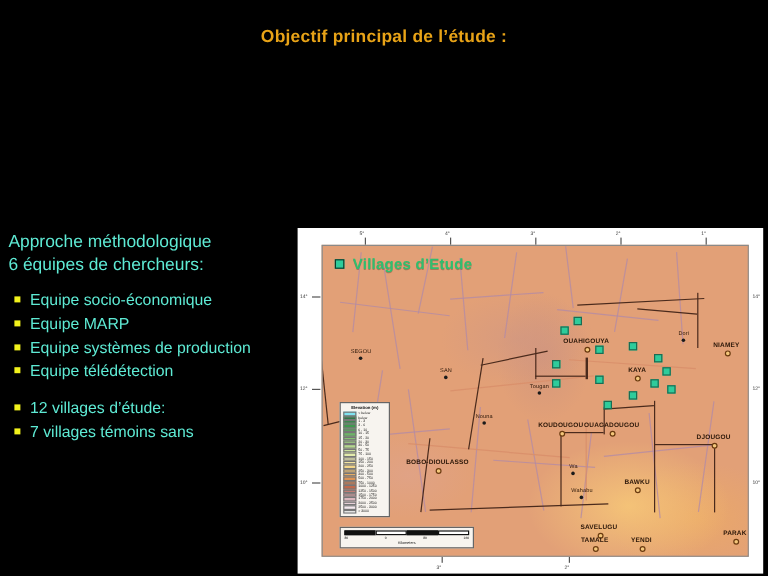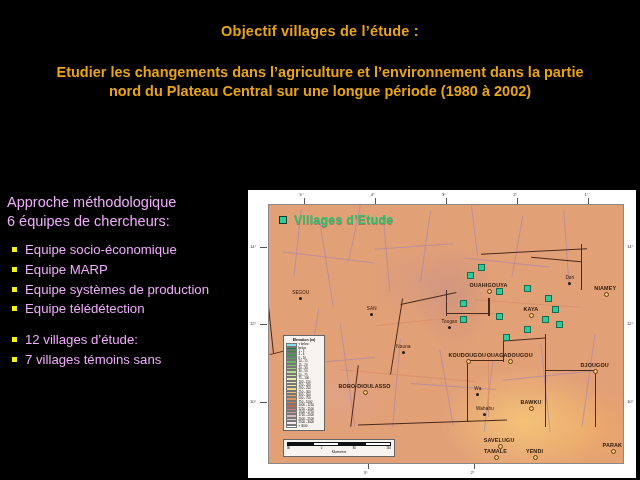--- a/index.html
+++ b/index.html
@@ -18,21 +18,21 @@
     color:#e8a317;
     font-weight:bold;
     line-height:1.35;
   }
   #title-main{ font-size:14.5px; letter-spacing:.2px; }
   #title-sub{ margin-top:21px; font-size:14.5px; padding:0 18px; }
 
   
   #left-panel{
     position:absolute; left:7px; top:193px; width:240px;
-    color:#f0abfc;
+    color:#5eead4;
   }
   .lp-head{ font-size:14.5px; line-height:1.28; }
   .lp-gap{ height:11px; }
   .bullet-row{
     display:flex; align-items:flex-start;
     font-size:13.2px; line-height:1.42;
     margin-bottom:1px;
   }
   .bullet-mark{
     flex:0 0 auto;
@@ -126,25 +126,21 @@
   .sb-seg{ flex:1 1 0; border:.4px solid #111; box-sizing:border-box;}
   .sb-seg.dark{ background:#111; }
   .sb-seg.light{ background:#fff; }
   .sb-ticks{ display:flex; justify-content:space-between; font-size:2.8px; color:#111; margin-top:.5px;}
   .sb-cap{ text-align:center; font-size:3.1px; color:#111; margin-top:0px; }
 </style>
 </head>
 <body>
 
 <div id="title-block">
-  <div id="title-main">Objectif villages de l’étude :</div>
-  <div id="title-sub">
-    <span>Etudier les changements dans l’agriculture et l’environnement dans la partie</span><br>
-    <span>nord du Plateau Central sur une longue période (1980 à 2002)</span>
-  </div>
+  <div id="title-main">Objectif principal de l’étude :</div>
 </div>
 
 <div id="left-panel">
   <div class="lp-head">Approche méthodologique</div>
   <div class="lp-head">6 équipes de chercheurs:</div>
 
   <div class="lp-gap"></div>
 
   <div class="bullet-row">
     <span class="bullet-mark"></span>

